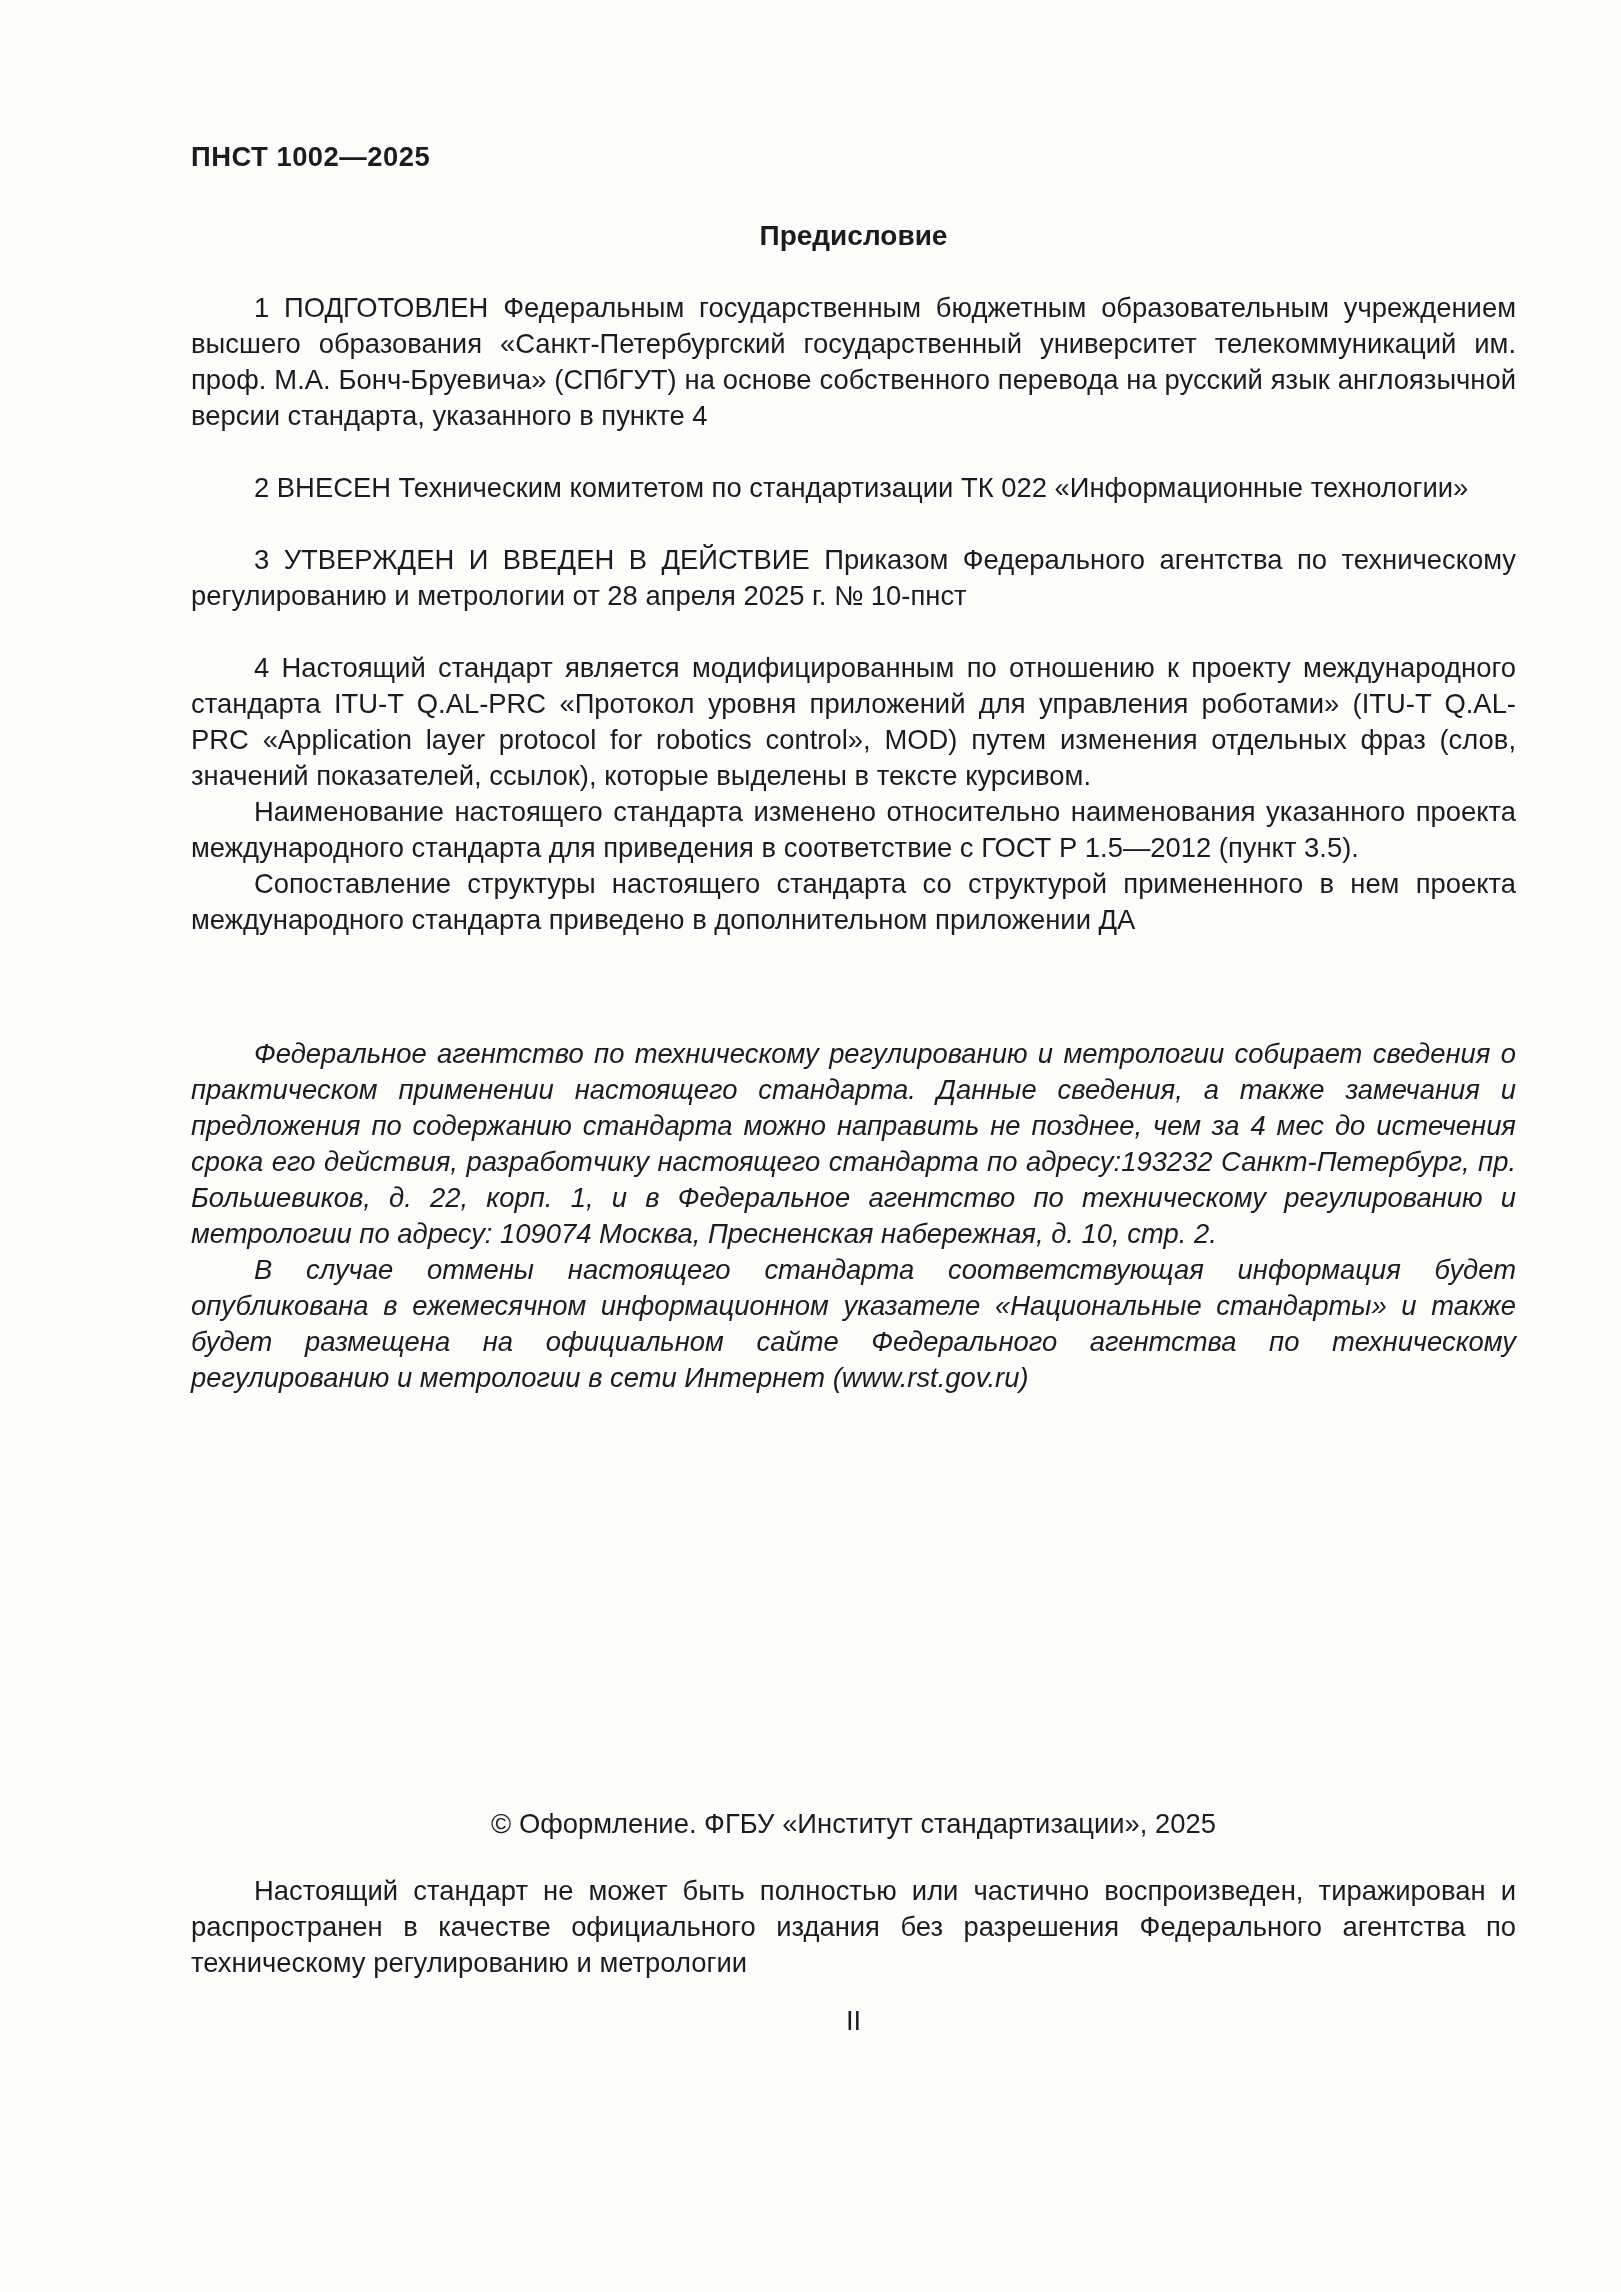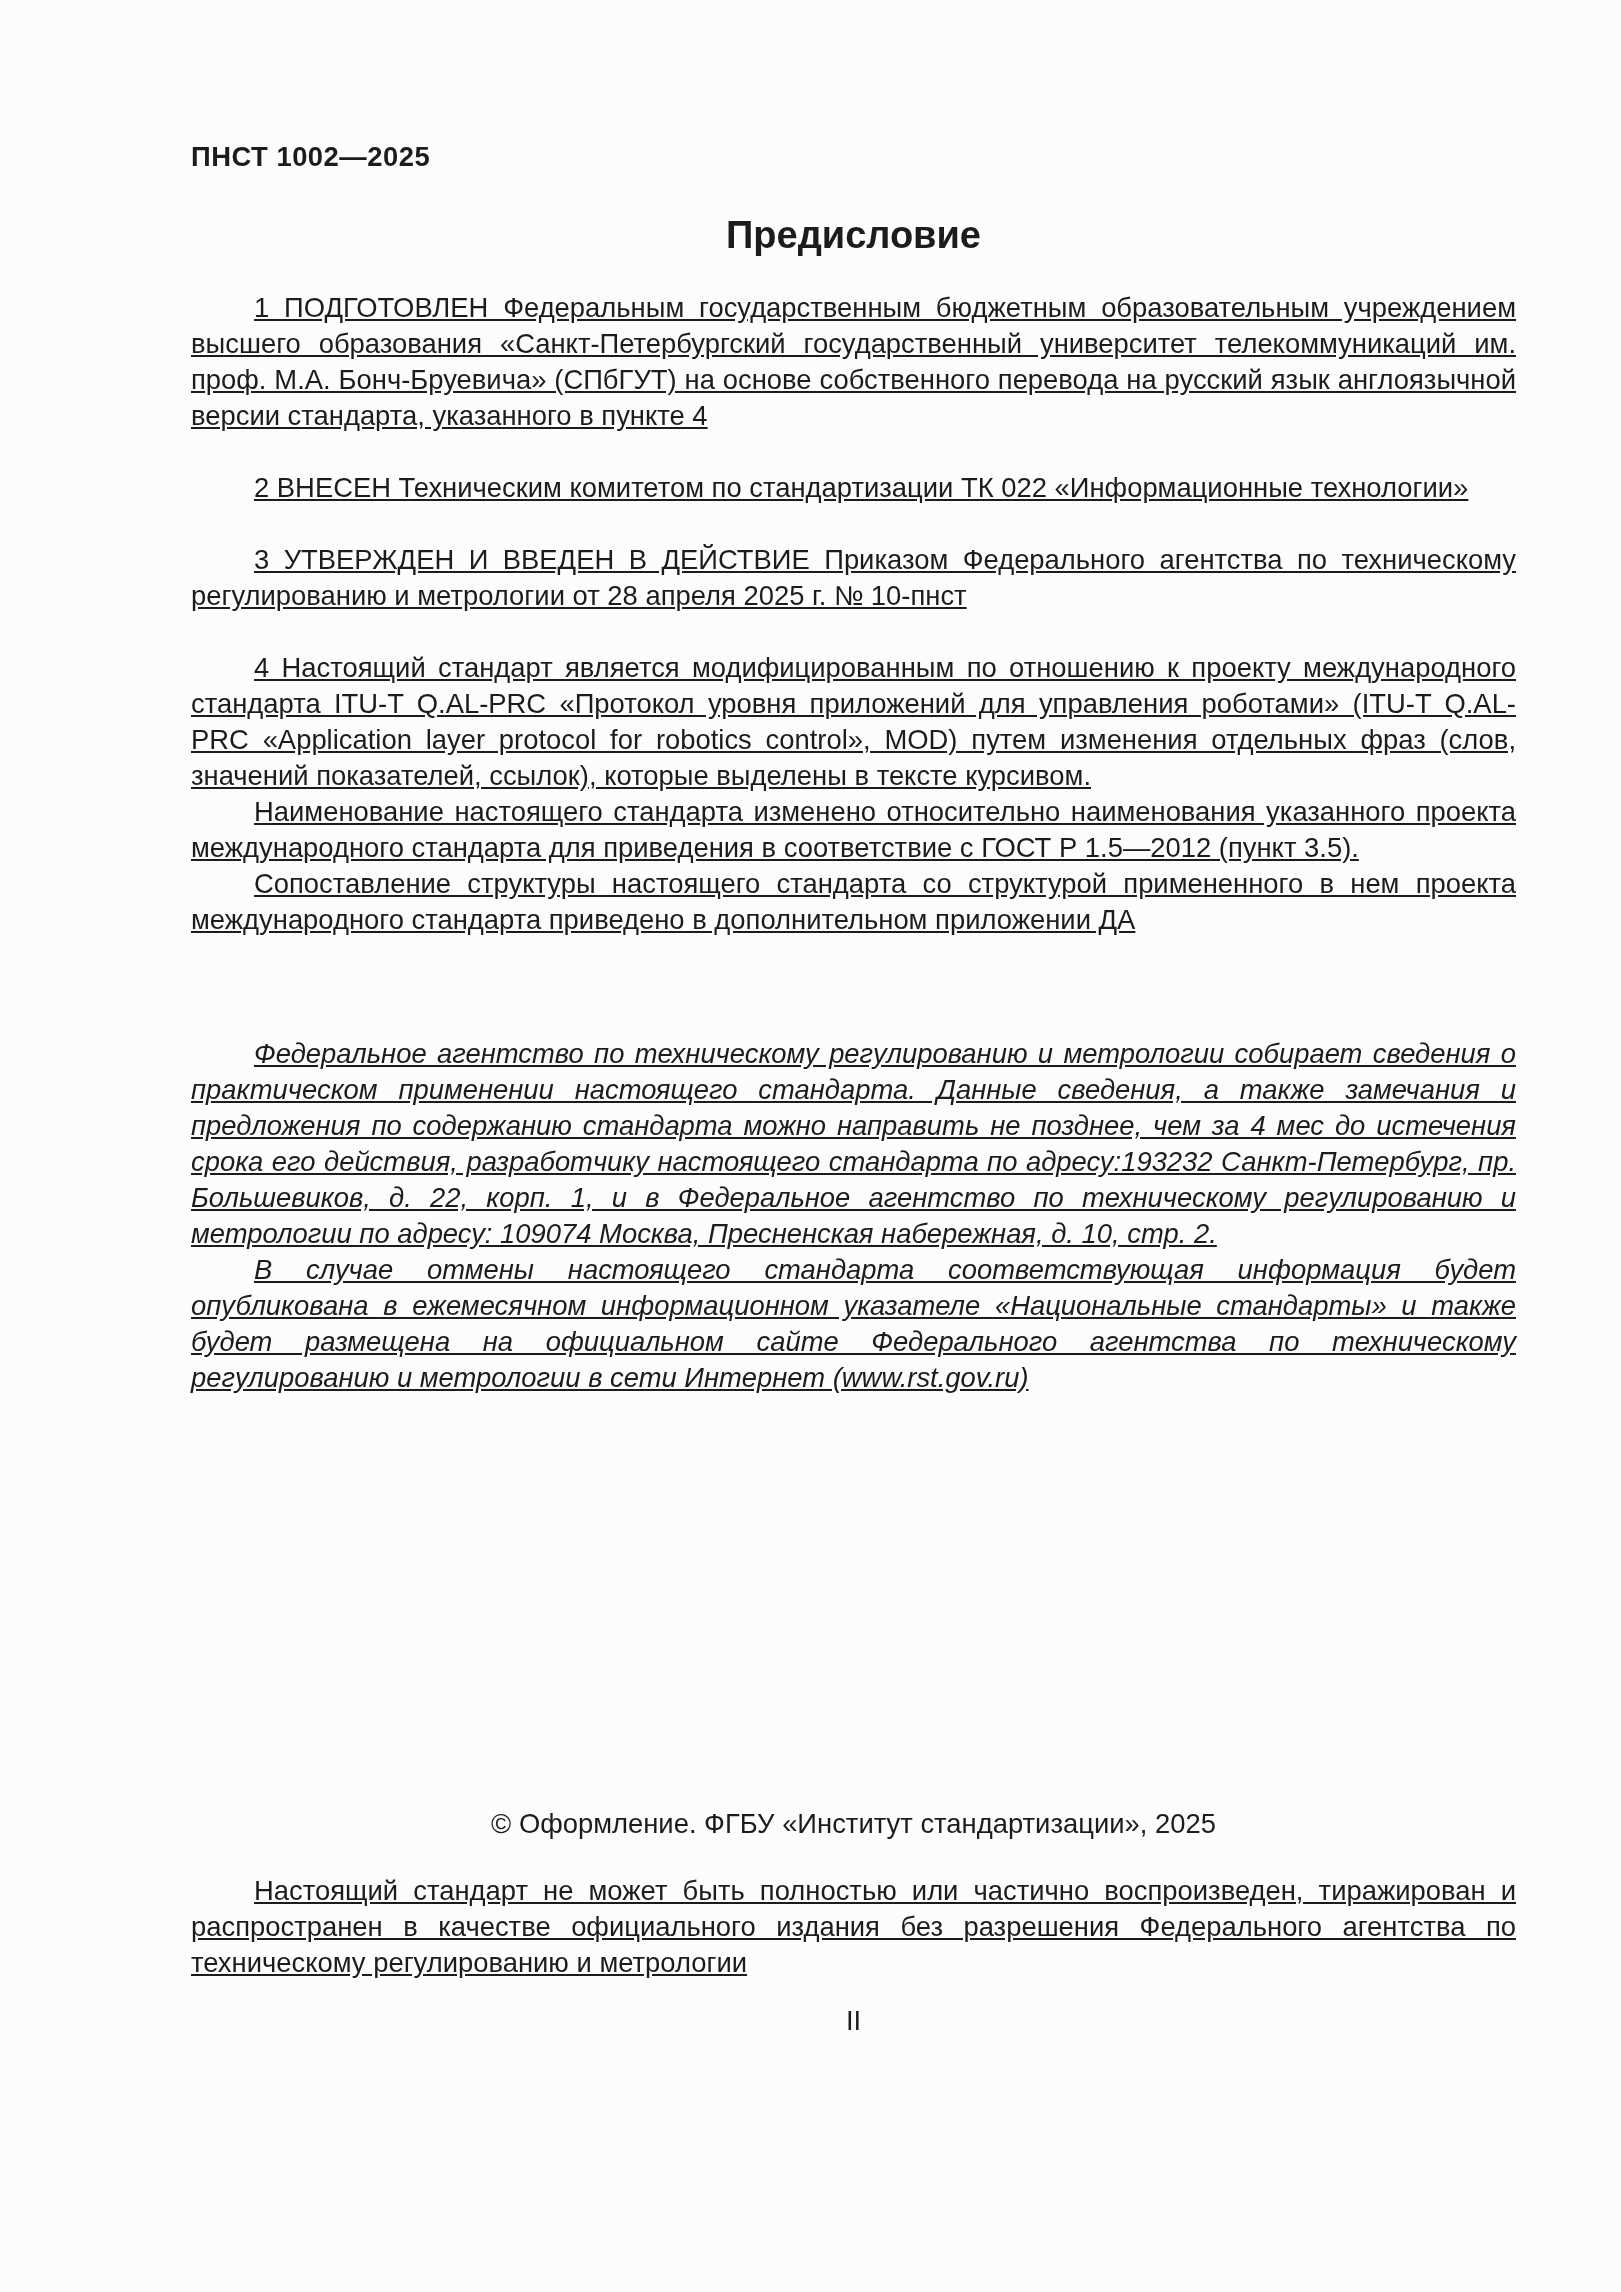--- a/index.html
+++ b/index.html
@@ -15,30 +15,29 @@
     font-size: 27.4px;
     line-height: 36px;
     padding: 139px 105px 0 191px;
     overflow: hidden;
   }
   .doc-header {
     font-weight: bold;
     letter-spacing: 0.5px;
   }
   .title {
-    font-size: 38px;
+    font-size: 28px;
     line-height: 39px;
     font-weight: bold;
     text-align: center;
     margin-top: 41px;
   }
   .para {
     text-align: justify;
     text-indent: 63px;
-    text-decoration: underline;
   }
   .first { margin-top: 35px; }
   .gap { margin-top: 36px; }
   .italic-block {
     margin-top: 98px;
     font-style: italic;
   }
   .copyright {
     margin-top: 410px;
     text-align: center;

